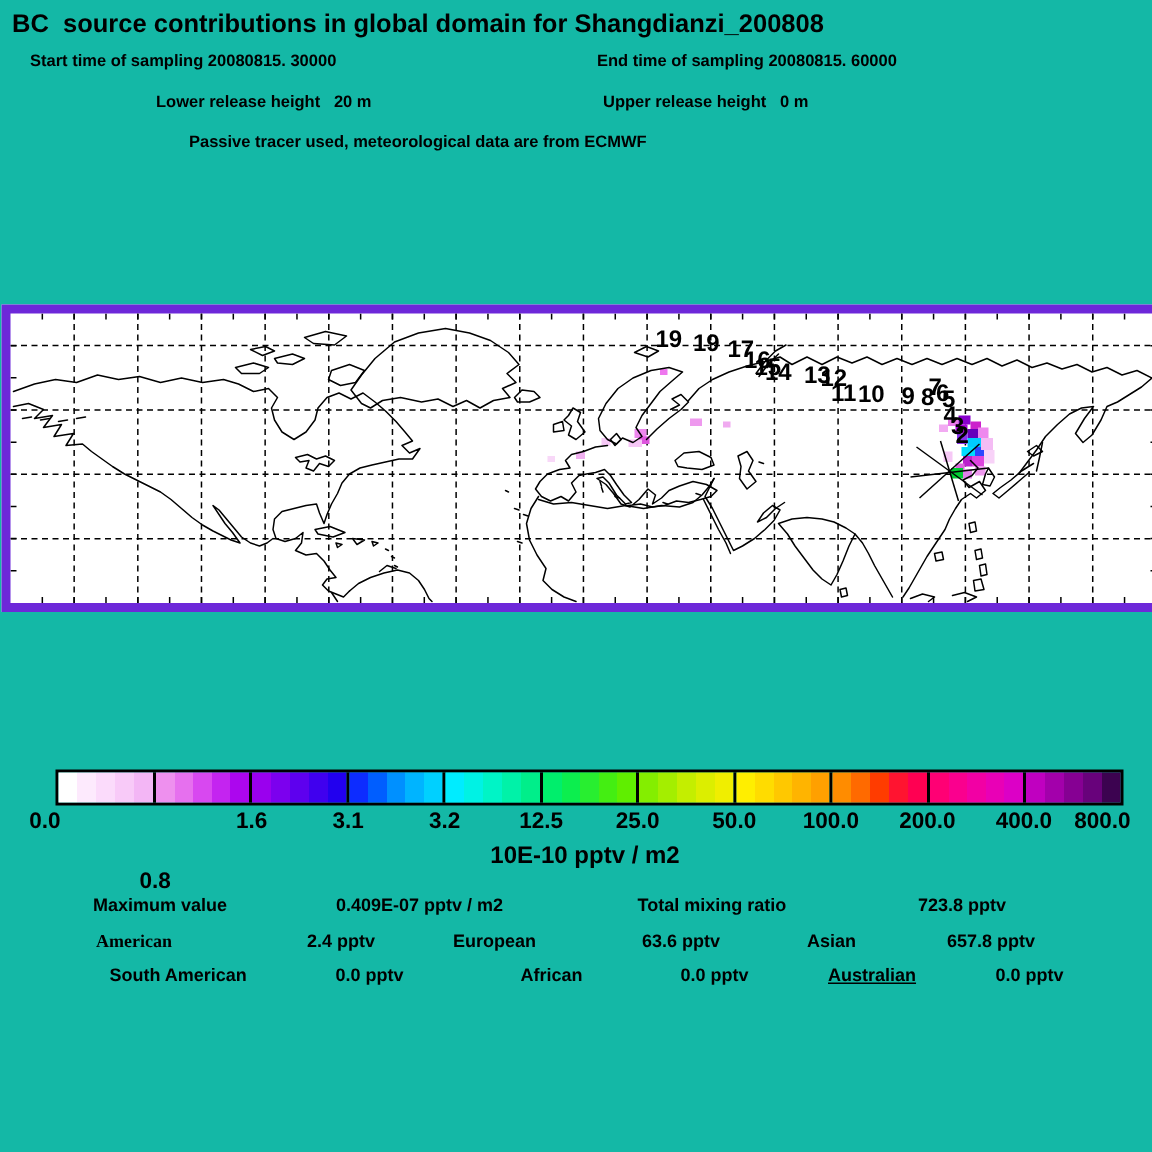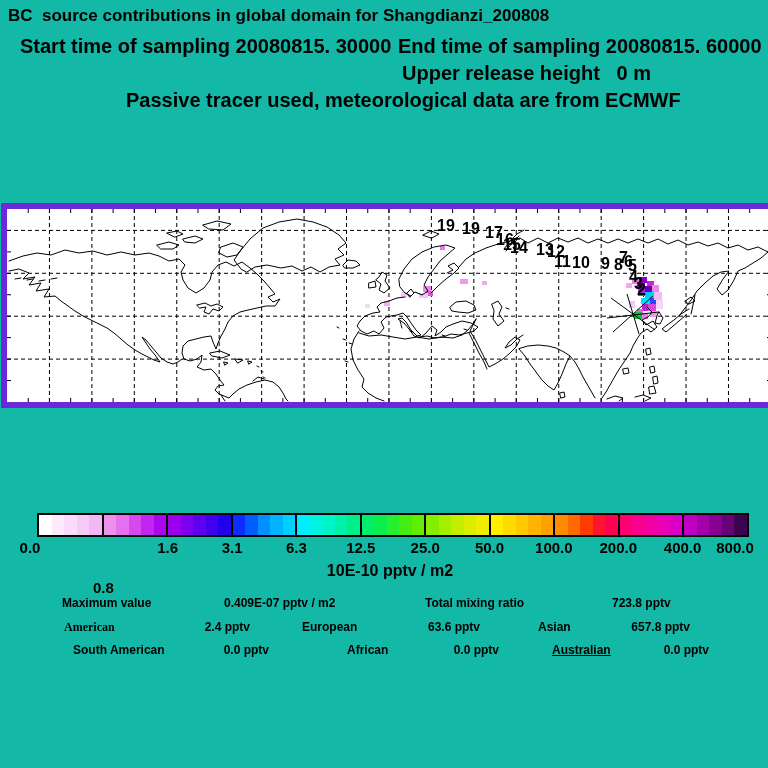--- a/index.html
+++ b/index.html
@@ -1,20 +1,20 @@
 <!DOCTYPE html>
 <html><head>
 <meta charset="utf-8">
 <style>
   html,body{margin:0;padding:0;background:#ffffff;}
   #page{position:relative;width:768px;height:768px;background:#14b8a6;
         font-family:"Liberation Sans",sans-serif;color:#000;overflow:hidden;}
   .hdr{position:absolute;white-space:pre;font-weight:bold;}
   #title{left:8px;top:6px;font-size:17px;}
-  .sub{font-size:20px;}
+  .sub{font-size:11px;}
   #start-time{left:20px;top:35px;}
   #end-time{left:398px;top:35px;}
   #lower-release{left:104px;top:62px;}
   #upper-release{left:402px;top:62px;}
   #tracer-note{left:126px;top:89px;}
   #map-box{position:absolute;left:1px;top:203px;width:764px;height:193px;
            border:6px solid #6d28d9;background:#fff;}
   #map-svg{display:block;}
   .coast{fill:none;stroke:#000;stroke-width:1;stroke-linejoin:round;stroke-linecap:round;}
   .grid{stroke:#000;stroke-width:1;stroke-dasharray:4 3;}
@@ -44,20 +44,21 @@
   #rg5{left:533px;text-decoration:underline;} #rv5{left:608px;width:82px;}
 </style>
 </head>
 <body>
 
 <div id="page">
 
   <div id="title" class="hdr">BC  source contributions in global domain for Shangdianzi_200808</div>
   <div id="start-time" class="hdr sub">Start time of sampling 20080815. 30000</div>
   <div id="end-time" class="hdr sub">End time of sampling 20080815. 60000</div>
+  <div id="lower-release" class="hdr sub">Lower release height   20 m</div>
   <div id="upper-release" class="hdr sub">Upper release height   0 m</div>
   <div id="tracer-note" class="hdr sub">Passive tracer used, meteorological data are from ECMWF</div>
 
   <div id="map-box">
     <svg id="map-svg" width="764" height="193" viewBox="0 0 764 193">
       <g id="grid-layer">
           <line class="grid" x1="42.44" y1="0" x2="42.44" y2="193"></line>
           <line class="grid" x1="84.88" y1="0" x2="84.88" y2="193"></line>
           <line class="grid" x1="127.32" y1="0" x2="127.32" y2="193"></line>
           <line class="grid" x1="169.76" y1="0" x2="169.76" y2="193"></line>
@@ -283,21 +284,21 @@
       <div class="cseg" style="background: linear-gradient(to right, rgb(255, 238, 0) 0%, rgb(255, 238, 0) 20%, rgb(255, 220, 0) 20%, rgb(255, 220, 0) 40%, rgb(255, 200, 0) 40%, rgb(255, 200, 0) 60%, rgb(255, 180, 0) 60%, rgb(255, 180, 0) 80%, rgb(255, 160, 0) 80%, rgb(255, 160, 0) 100%);"></div>
       <div class="cseg" style="background: linear-gradient(to right, rgb(255, 140, 0) 0%, rgb(255, 140, 0) 20%, rgb(255, 106, 0) 20%, rgb(255, 106, 0) 40%, rgb(255, 60, 0) 40%, rgb(255, 60, 0) 60%, rgb(255, 20, 48) 60%, rgb(255, 20, 48) 80%, rgb(255, 0, 82) 80%, rgb(255, 0, 82) 100%);"></div>
       <div class="cseg" style="background: linear-gradient(to right, rgb(255, 0, 116) 0%, rgb(255, 0, 116) 20%, rgb(250, 0, 142) 20%, rgb(250, 0, 142) 40%, rgb(242, 0, 164) 40%, rgb(242, 0, 164) 60%, rgb(233, 0, 182) 60%, rgb(233, 0, 182) 80%, rgb(220, 0, 198) 80%, rgb(220, 0, 198) 100%);"></div>
       <div class="cseg" style="background: linear-gradient(to right, rgb(192, 0, 192) 0%, rgb(192, 0, 192) 20%, rgb(163, 0, 171) 20%, rgb(163, 0, 171) 40%, rgb(134, 0, 147) 40%, rgb(134, 0, 147) 60%, rgb(104, 2, 123) 60%, rgb(104, 2, 123) 80%, rgb(60, 3, 80) 80%, rgb(60, 3, 80) 100%);"></div>
     </div>
   <div id="cbl-wrap">
       <div class="cbl" style="left: -5px;">0.0</div>
       <div class="cbl" style="left: 68.36px; margin-top: 40px;">0.8</div>
       <div class="cbl" style="left: 132.72px;">1.6</div>
       <div class="cbl" style="left: 197.08px;">3.1</div>
-      <div class="cbl" style="left: 261.44px;">6.3</div>
+      <div class="cbl" style="left: 261.44px;">3.2</div>
       <div class="cbl" style="left: 325.8px;">12.5</div>
       <div class="cbl" style="left: 390.16px;">25.0</div>
       <div class="cbl" style="left: 454.52px;">50.0</div>
       <div class="cbl" style="left: 518.88px;">100.0</div>
       <div class="cbl" style="left: 583.24px;">200.0</div>
       <div class="cbl" style="left: 647.6px;">400.0</div>
       <div class="cbl" style="left: 700px;">800.0</div>
     </div>
   <div id="cb-unit">10E-10 pptv / m2</div>
 

